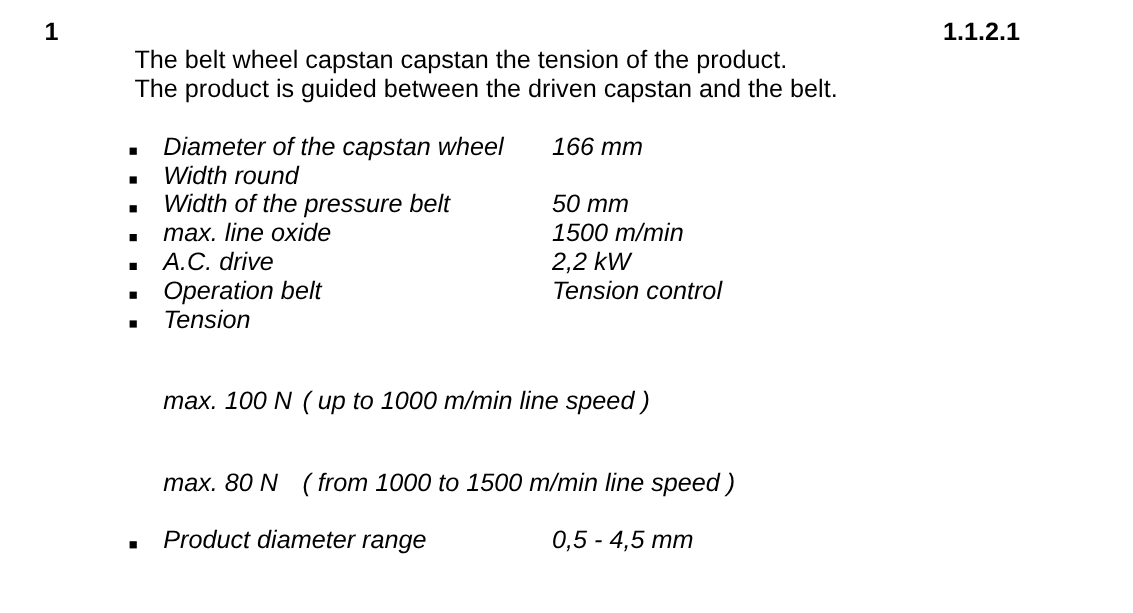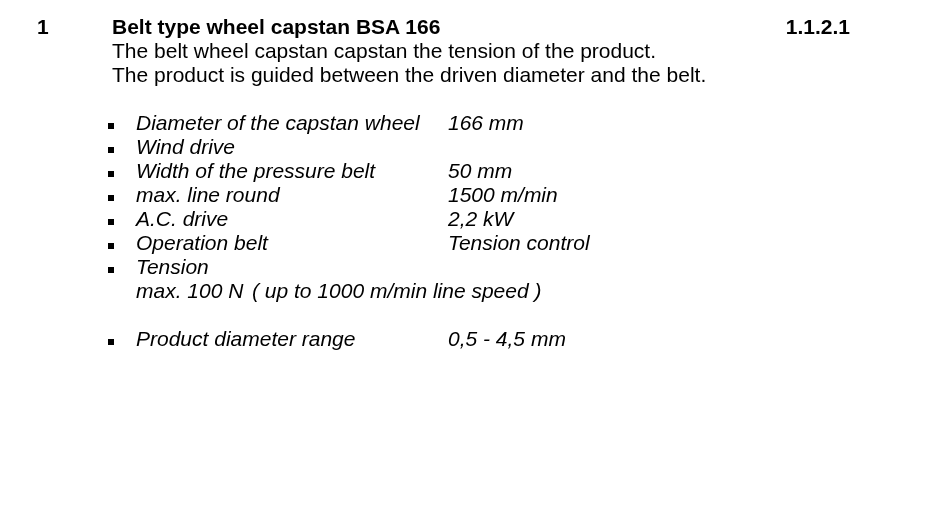--- a/index.html
+++ b/index.html
@@ -20,65 +20,64 @@
   .doc-code { position: absolute; right: 94px; font-weight: bold; }
   .description { position: absolute; top: 39px; left: 112px; right: 40px; }
   .description div { height: 24px; white-space: nowrap; }
   .spec-list { position: absolute; top: 111px; left: 0; right: 0; font-style: italic; }
   .spec-row { position: relative; height: 24px; }
   .bullet {
     position: absolute; left: 108px; top: 12px;
     width: 6px; height: 6px; background: #000000;
   }
   .spec-label { position: absolute; left: 136px; white-space: nowrap; }
-  .spec-value { position: absolute; left: 448px; white-space: nowrap; text-align: center; }
-  .sub-row { position: relative; height: 24px; }
+  .spec-value { position: absolute; left: 460px; white-space: nowrap; text-align: center; }
+  .sub-row { position: relative; height: 24px; margin-top: 44px; }
   .sub-limit { position: absolute; left: 136px; width: 116px; white-space: nowrap; }
   .sub-condition { position: absolute; left: 252px; white-space: nowrap; }
   .row-spacer { height: 24px; }
 </style>
 </head>
 <body>
 
 <div class="page">
 
   <div class="header-row">
     <span class="section-number">1</span>
-    <span class="page-title">Belt type wheel capstan BSA 166</span>
     <span class="doc-code">1.1.2.1</span>
   </div>
 
   <div class="description">
     <div>The belt wheel capstan capstan the tension of the product.</div>
-    <div>The product is guided between the driven diameter and the belt.</div>
+    <div>The product is guided between the driven capstan and the belt.</div>
   </div>
 
   <div class="spec-list">
 
     <div class="spec-row">
       <span class="bullet"></span>
       <span class="spec-label">Diameter of the capstan wheel</span>
       <span class="spec-value">166 mm</span>
     </div>
 
 
     <div class="spec-row">
       <span class="bullet"></span>
-      <span class="spec-label">Wind drive</span>
+      <span class="spec-label">Width round</span>
     </div>
 
     <div class="spec-row">
       <span class="bullet"></span>
       <span class="spec-label">Width of the pressure belt</span>
       <span class="spec-value">50 mm</span>
     </div>
 
     <div class="spec-row">
       <span class="bullet"></span>
-      <span class="spec-label">max. line round</span>
+      <span class="spec-label">max. line oxide</span>
       <span class="spec-value">1500 m/min</span>
     </div>
 
     <div class="spec-row">
       <span class="bullet"></span>
       <span class="spec-label">A.C. drive</span>
       <span class="spec-value">2,2 kW</span>
     </div>
 
     <div class="spec-row">
@@ -91,20 +90,24 @@
       <span class="bullet"></span>
       <span class="spec-label">Tension</span>
       <span class="spec-value"></span>
     </div>
 
     <div class="sub-row">
       <span class="sub-limit">max. 100 N</span>
       <span class="sub-condition">( up to 1000 m/min line speed )</span>
     </div>
 
+    <div class="sub-row">
+      <span class="sub-limit">max. 80 N</span>
+      <span class="sub-condition">( from 1000 to 1500 m/min line speed )</span>
+    </div>
 
     <div class="row-spacer"></div>
 
     <div class="spec-row">
       <span class="bullet"></span>
       <span class="spec-label">Product diameter range</span>
       <span class="spec-value">0,5 - 4,5 mm</span>
     </div>
 
   </div>

